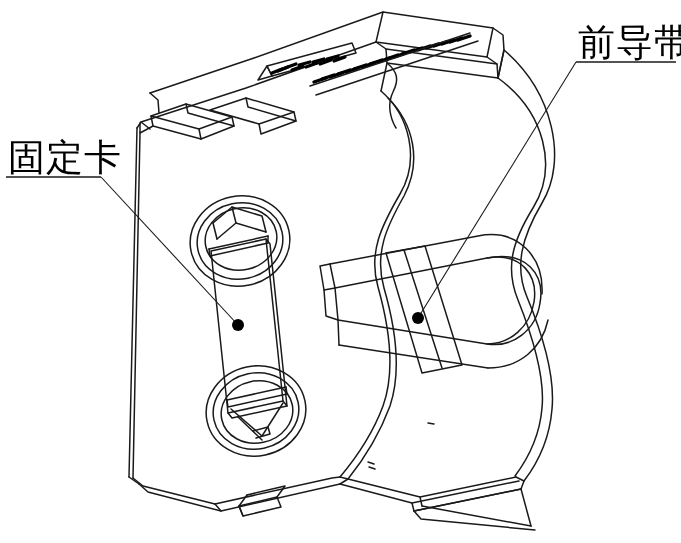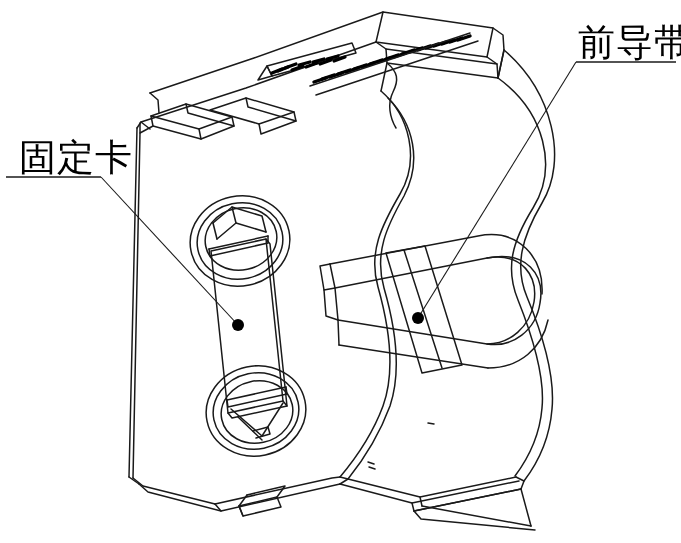--- a/index.html
+++ b/index.html
@@ -30,21 +30,20 @@
     font-size: 37px;
     line-height: 34px;
     letter-spacing: 1px;
     color: #000000;
     white-space: nowrap;
     font-weight: 400;
   }
   #label-fixing-clip {
     left: 8px;
     top: 141px;
-    margin-left: 11px;
   }
   #label-leader-tape {
     left: 578px;
     top: 26px;
   }
 </style>
 </head>
 <body>
 
 <div id="stage">

